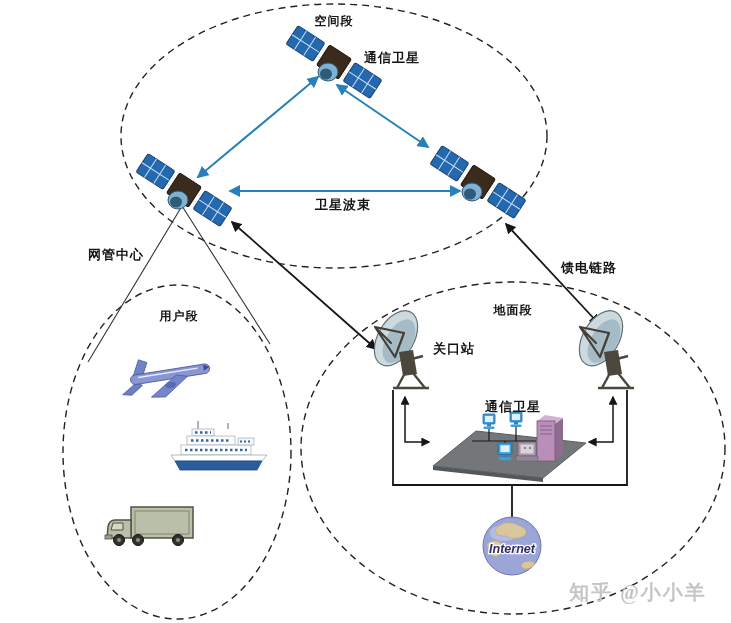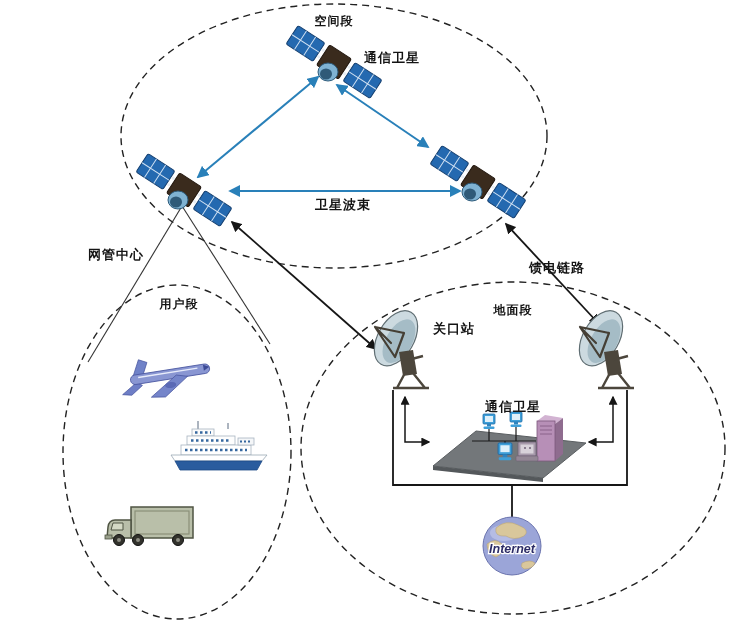--- a/index.html
+++ b/index.html
@@ -185,19 +185,20 @@
       <path d="M-25,-2 Q-17,-9 -10,-2 Q-8,8 -16,11 Q-25,8 -25,-2 Z" fill="#d9c79b" stroke="#b49f6e" stroke-width="0.5"></path>
       <path d="M10,17 Q18,13 23,17 Q21,23 12,23 Q8,21 10,17 Z" fill="#d9c79b" stroke="#b49f6e" stroke-width="0.5"></path>
       <text class="globe-text" x="0" y="7" text-anchor="middle" font-size="12.5" fill="#2c2c66" stroke="#ffffff" stroke-width="2.5" paint-order="stroke">Internet</text>
     </g>
   </svg>
 
   <div class="lbl seg" style="left:334px;top:13px;">空间段</div>
   <div class="lbl" style="left:392px;top:49px;">通信卫星</div>
   <div class="lbl" style="left:343px;top:196px;">卫星波束</div>
   <div class="lbl" style="left:116px;top:246px;">网管中心</div>
-  <div class="lbl" style="left:557px;top:259px;">馈电链路</div>
-  <div class="lbl seg" style="left:179px;top:296px;">用户段</div>
+  <div class="lbl" style="left:589px;top:259px;">馈电链路</div>
+  <div class="lbl seg" style="left:179px;top:308px;">用户段</div>
   <div class="lbl seg" style="left:513px;top:302px;">地面段</div>
-  <div class="lbl" style="left:454px;top:320px;">关口站</div>
+  <div class="lbl" style="left:454px;top:340px;">关口站</div>
   <div class="lbl" style="left:513px;top:398px;">通信卫星</div>
+  <div class="watermark" style="left:638px;top:579px;">知乎 @小小羊</div>
 
 </div>
 
 </body></html>

